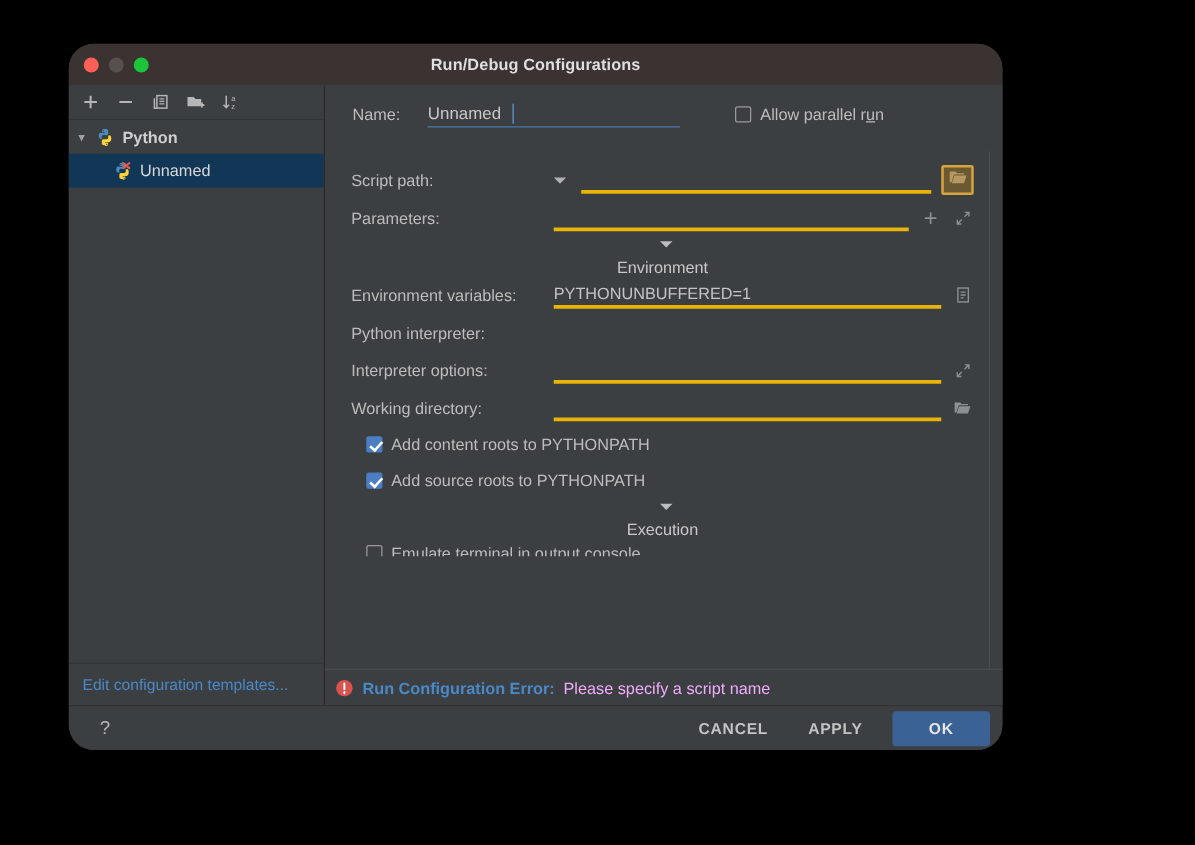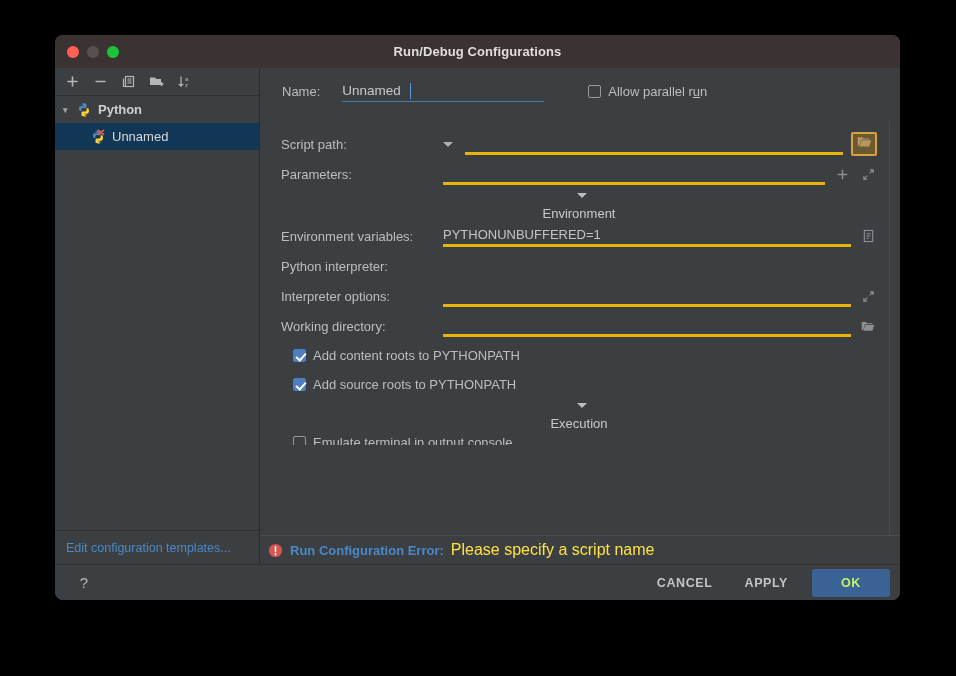--- a/index.html
+++ b/index.html
@@ -8,22 +8,22 @@
     width: 956px; height: 676px;
     background: #000000;
     font-family: "Liberation Sans", sans-serif;
     overflow: hidden;
   }
 
   
   #window {
     position: absolute;
     left: 55px; top: 35px;
-    width: 845px; height: 565px;
-    border-radius: 8px;
+    width: 747px; height: 565px;
+    border-radius: 20px;
     overflow: hidden;
     box-shadow: 0 14px 40px rgba(0,0,0,0.75);
     background: #3c3f41;
   }
 
   
   #titlebar {
     height: 33px;
     background: #3b3331;
     position: relative;
@@ -303,21 +303,21 @@
   #errorbar {
     height: 29px;
     display: flex;
     align-items: center;
     gap: 7px;
     padding-left: 8px;
     border-top: 1px solid #4a4d4f;
     background: #3c3f41;
   }
   #err-title { color: #4a88c7; font-size: 13px; font-weight: bold; }
-  #err-msg { color: #fde047; font-size: 16px; }
+  #err-msg { color: #f0abfc; font-size: 13px; }
 
   
   #footer {
     height: 36px;
     background: #3c3f41;
     border-top: 1px solid #323232;
     display: flex;
     align-items: center;
     padding: 0 10px 0 18px;
   }
@@ -334,21 +334,21 @@
     color: #c3c3c3;
     letter-spacing: 0.6px;
     padding: 6px 16px;
     cursor: default;
     background: transparent;
     border: none;
     font-family: Liberation Sans, sans-serif;
   }
   #ok-button {
     background: #3b6295;
-    color: #bef264;
+    color: #e5e5e5;
     border-radius: 3px;
     padding: 7px 29px;
     margin-left: 8px;
   }
 </style>
 </head>
 <body>
 
 <div id="window">
 

